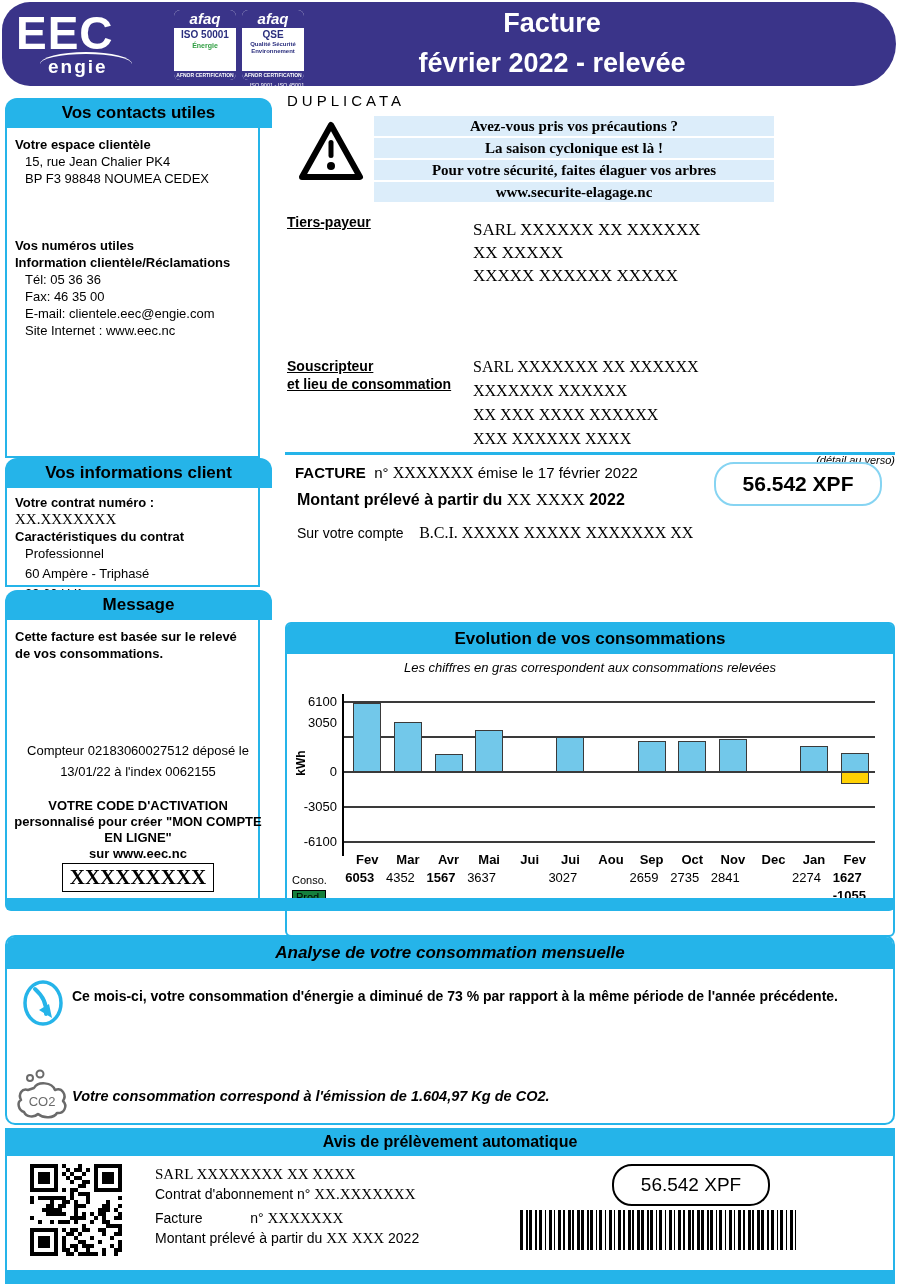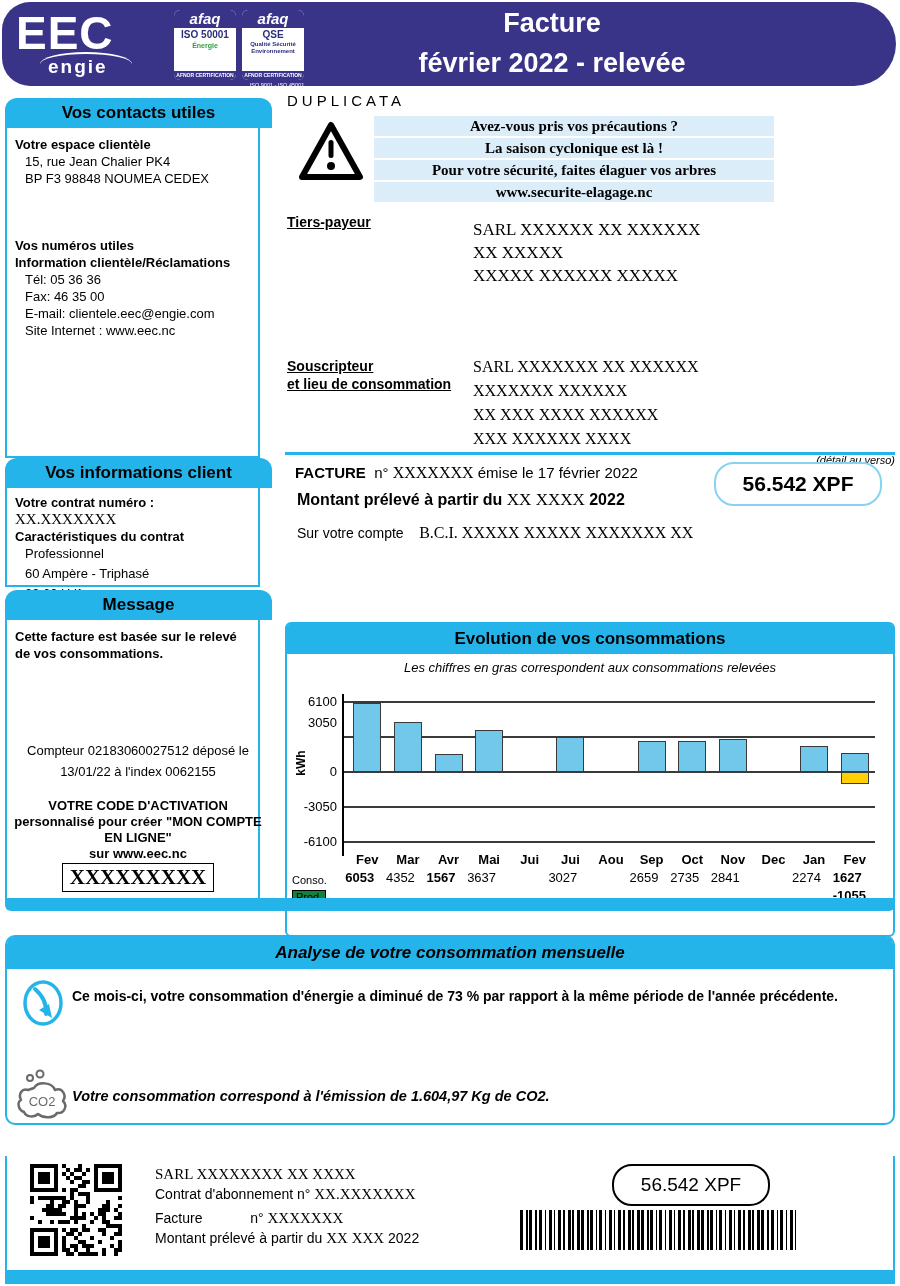--- a/index.html
+++ b/index.html
@@ -286,20 +286,21 @@
   </svg>
   <div class="abs an-text1">Ce mois-ci, votre consommation d'énergie a diminué de 73 % par rapport à la même période de l'année précédente.</div>
   <svg class="abs" style="left:14px;top:1068px;" width="56" height="52" viewBox="0 0 56 52">
     <circle cx="16" cy="10" r="3" fill="none" stroke="#6a6a6a" stroke-width="2"></circle>
     <circle cx="26" cy="6" r="3.5" fill="none" stroke="#6a6a6a" stroke-width="2"></circle>
     <path d="M14,22 C8,20 4,26 7,32 C3,34 4,42 10,44 C12,49 20,50 24,46 C30,51 40,50 43,45 C50,46 54,38 49,33 C53,27 48,19 41,22 C38,14 24,13 20,20 Z" fill="none" stroke="#6a6a6a" stroke-width="2.5" stroke-linejoin="round"></path>
     <text x="28" y="38" text-anchor="middle" font-size="13" font-family="Liberation Sans, sans-serif" fill="#6a6a6a">CO2</text>
   </svg>
   <div class="abs an-text2">Votre consommation correspond à l'émission de 1.604,97 Kg de CO2.</div>
 
+  <div class="abs avis-head">Avis de prélèvement automatique</div>
   <div class="abs avis-body"></div>
   <svg class="abs" id="qr-svg" style="left:30px;top:1164px;" width="92" height="92" viewBox="0 0 23 23" shape-rendering="crispEdges">
       <rect x="0" y="0" width="7" height="7" fill="#000"></rect>
       <rect x="1" y="1" width="5" height="5" fill="#fff"></rect>
       <rect x="2" y="2" width="3" height="3" fill="#000"></rect>
       <rect x="16" y="0" width="7" height="7" fill="#000"></rect>
       <rect x="17" y="1" width="5" height="5" fill="#fff"></rect>
       <rect x="18" y="2" width="3" height="3" fill="#000"></rect>
       <rect x="0" y="16" width="7" height="7" fill="#000"></rect>
       <rect x="1" y="17" width="5" height="5" fill="#fff"></rect>

